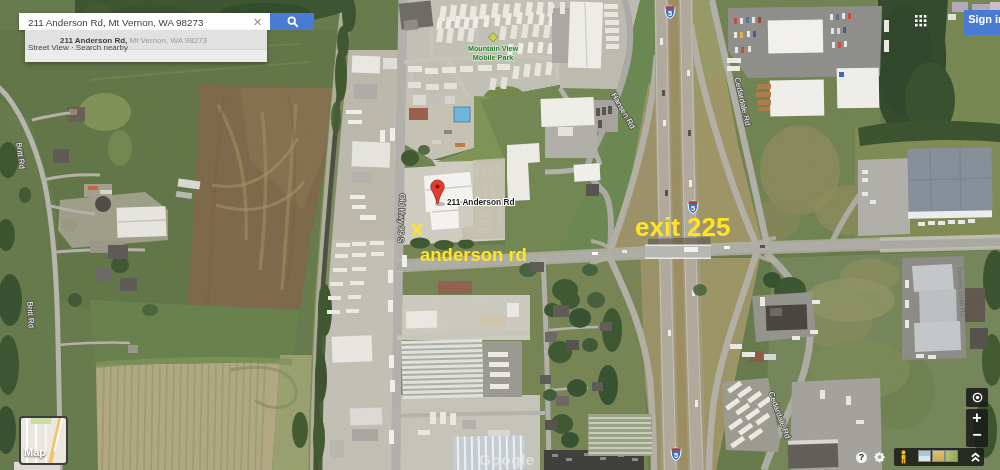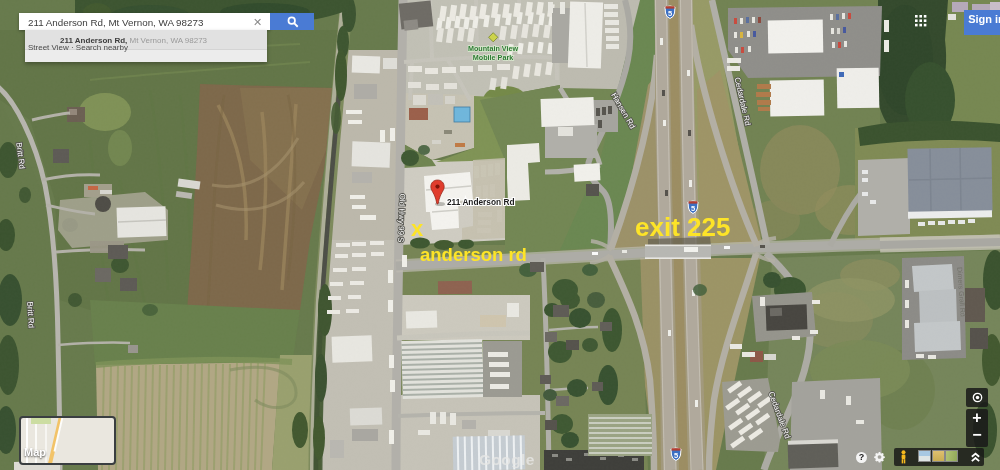--- a/index.html
+++ b/index.html
@@ -828,21 +828,21 @@
         <rect x="4.4" y="4.4" width="2.6" height="2.6"></rect>
         <rect x="8.8" y="4.4" width="2.6" height="2.6"></rect>
         <rect x="0" y="8.8" width="2.6" height="2.6"></rect>
         <rect x="4.4" y="8.8" width="2.6" height="2.6"></rect>
         <rect x="8.8" y="8.8" width="2.6" height="2.6"></rect>
       </g>
     </svg>
 
 <div class="ui" style="left:964px;top:10px;width:45px;height:25px;background:#4a7bd4;color:#ffffff;font-size:11px;font-weight:bold;text-align:center;line-height:19px;">Sign in</div>
 
-<div class="ui" style="left:19px;top:416px;width:45px;height:45px;background:#eae7df;border:2px solid #3a3e41;border-radius:4px;overflow:hidden;padding-left:48px;">
+<div class="ui" style="left:19px;top:416px;width:45px;height:45px;background:#eae7df;border:2px solid #3a3e41;border-radius:4px;overflow:hidden;">
 
   <div style="position:absolute;left:10px;top:0px;width:20px;height:6px;background:#ccdda2;"></div>
 
   <div style="position:absolute;left:5px;top:0;width:2px;height:45px;background:#ffffff;"></div>
   <div style="position:absolute;left:14px;top:6px;width:2px;height:39px;background:#fbfbf8;"></div>
   <div style="position:absolute;left:24px;top:6px;width:1.5px;height:39px;background:#f6f5f1;"></div>
 
   <div style="position:absolute;left:32px;top:-4px;width:3.5px;height:56px;background:#f2c368;transform:rotate(13deg);"></div>
   <div style="position:absolute;left:37px;top:-6px;width:2px;height:40px;background:#fdfdfb;transform:rotate(13deg);"></div>
 

